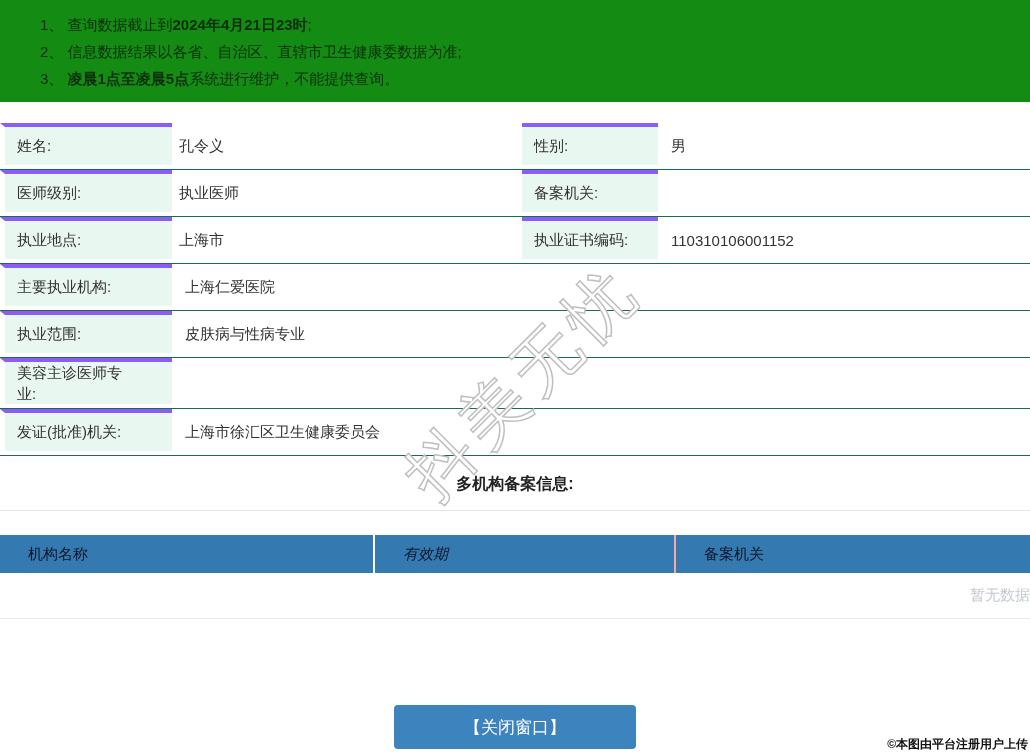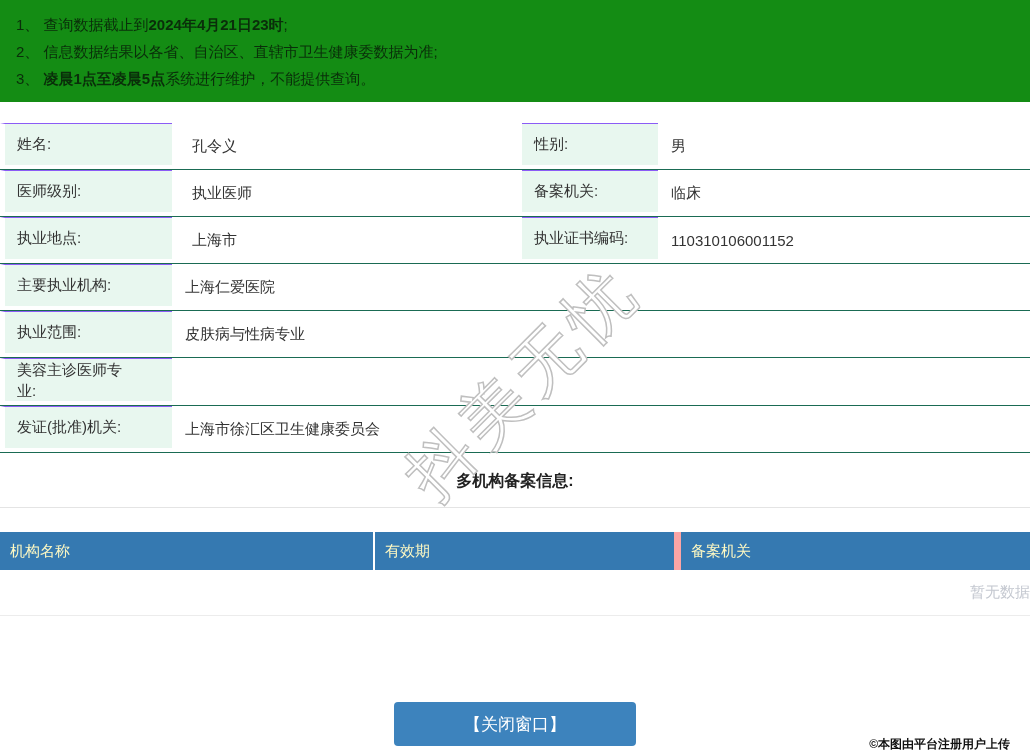--- a/index.html
+++ b/index.html
@@ -12,21 +12,21 @@
     width: 1030px;
     height: 754px;
     overflow: hidden;
     background: #fff;
   }
 
   
   .banner {
     background: #148c14;
     color: #0a2e0a;
-    padding: 11px 10px 10px 16px;
+    padding: 11px 10px 10px 40px;
     font-size: 15px;
     line-height: 27px;
     height: 81px;
     box-sizing: content-box;
   }
   .notice-line { white-space: nowrap; }
   .notice-line .bold { font-weight: 700; }
 
   
   .info-table { margin-top: 21px; }
@@ -38,26 +38,26 @@
   }
   .cell {
     display: flex;
     align-items: center;
     font-size: 15px;
     color: #333;
     box-sizing: border-box;
   }
   .cell.lbl {
     background: #e8f7ef;
-    border-top: 1px solid #8b5cf6;
+    border-top: 4px solid #8b5cf6;
     border-bottom: 4px solid #fff;
     padding-left: 12px;
   }
   .cell.lbl.first { width: 172px; border-left: 5px solid #fff; }
-  .cell.val { width: 350px; padding-left: 20px; }
+  .cell.val { width: 350px; padding-left: 7px; }
   .cell.lbl.second { width: 136px; }
   .cell.val.grow { flex: 1; padding-left: 13px; }
   
   .info-row:nth-child(6) .lbl.first span { display: inline-block; width: 110px; line-height: 21px; }
 
   
   .section-heading {
     text-align: center;
     font-size: 16px;
     font-weight: 700;
@@ -66,31 +66,31 @@
     border-bottom: 1px solid #e4e4e4;
   }
   .org-table { margin-top: 24px; }
   .org-header {
     display: flex;
     background: #3579b1;
     height: 38px;
     align-items: center;
   }
   .org-hcell {
-    color: #fef9c3;
-    font-size: 15px;
-    padding-left: 10px;
+    color: #0f172a;
+    font-size: 15px;
+    padding-left: 28px;
     box-sizing: border-box;
     height: 38px;
     display: flex;
     align-items: center;
   }
   .org-hcell:nth-child(1) { width: 373px; }
-  .org-hcell:nth-child(2) { width: 301px; border-left: 2px solid #fff; }
-  .org-hcell:nth-child(3) { flex: 1; border-left: 7px solid #fca5a5; }
+  .org-hcell:nth-child(2) { width: 301px; border-left: 2px solid #fff; font-style: italic; }
+  .org-hcell:nth-child(3) { flex: 1; border-left: 2px solid #fca5a5; }
   .org-empty {
     text-align: right;
     color: #c4c8d0;
     font-size: 15px;
     padding: 13px 0;
     border-bottom: 1px solid #ececec;
   }
 
   
   .button-row { text-align: center; margin-top: 86px; }
@@ -100,21 +100,21 @@
     background: #3d83bd;
     color: #fff;
     font-size: 17px;
     font-family: inherit;
     border: none;
     border-radius: 4px;
     cursor: pointer;
   }
   .copyright {
     position: absolute;
-    right: 20px;
+    right: 2px;
     bottom: 1px;
     font-size: 12px;
     font-weight: 700;
     color: #111;
     text-shadow: -1px -1px 0 #fff, 1px -1px 0 #fff, -1px 1px 0 #fff, 1px 1px 0 #fff;
   }
 
   
   .watermark {
     position: absolute;
@@ -163,23 +163,20 @@
       <div class="info-row">
         <div class="cell lbl first">
           <span>医师级别:</span>
         </div>
         <div class="cell val">
           <span>执业医师</span>
         </div>
         <div class="cell lbl second">
           <span>备案机关:</span>
         </div>
-        <div class="cell val grow">
-          <span>临床</span>
-        </div>
       </div>
       <div class="info-row">
         <div class="cell lbl first">
           <span>执业地点:</span>
         </div>
         <div class="cell val">
           <span>上海市</span>
         </div>
         <div class="cell lbl second">
           <span>执业证书编码:</span>

